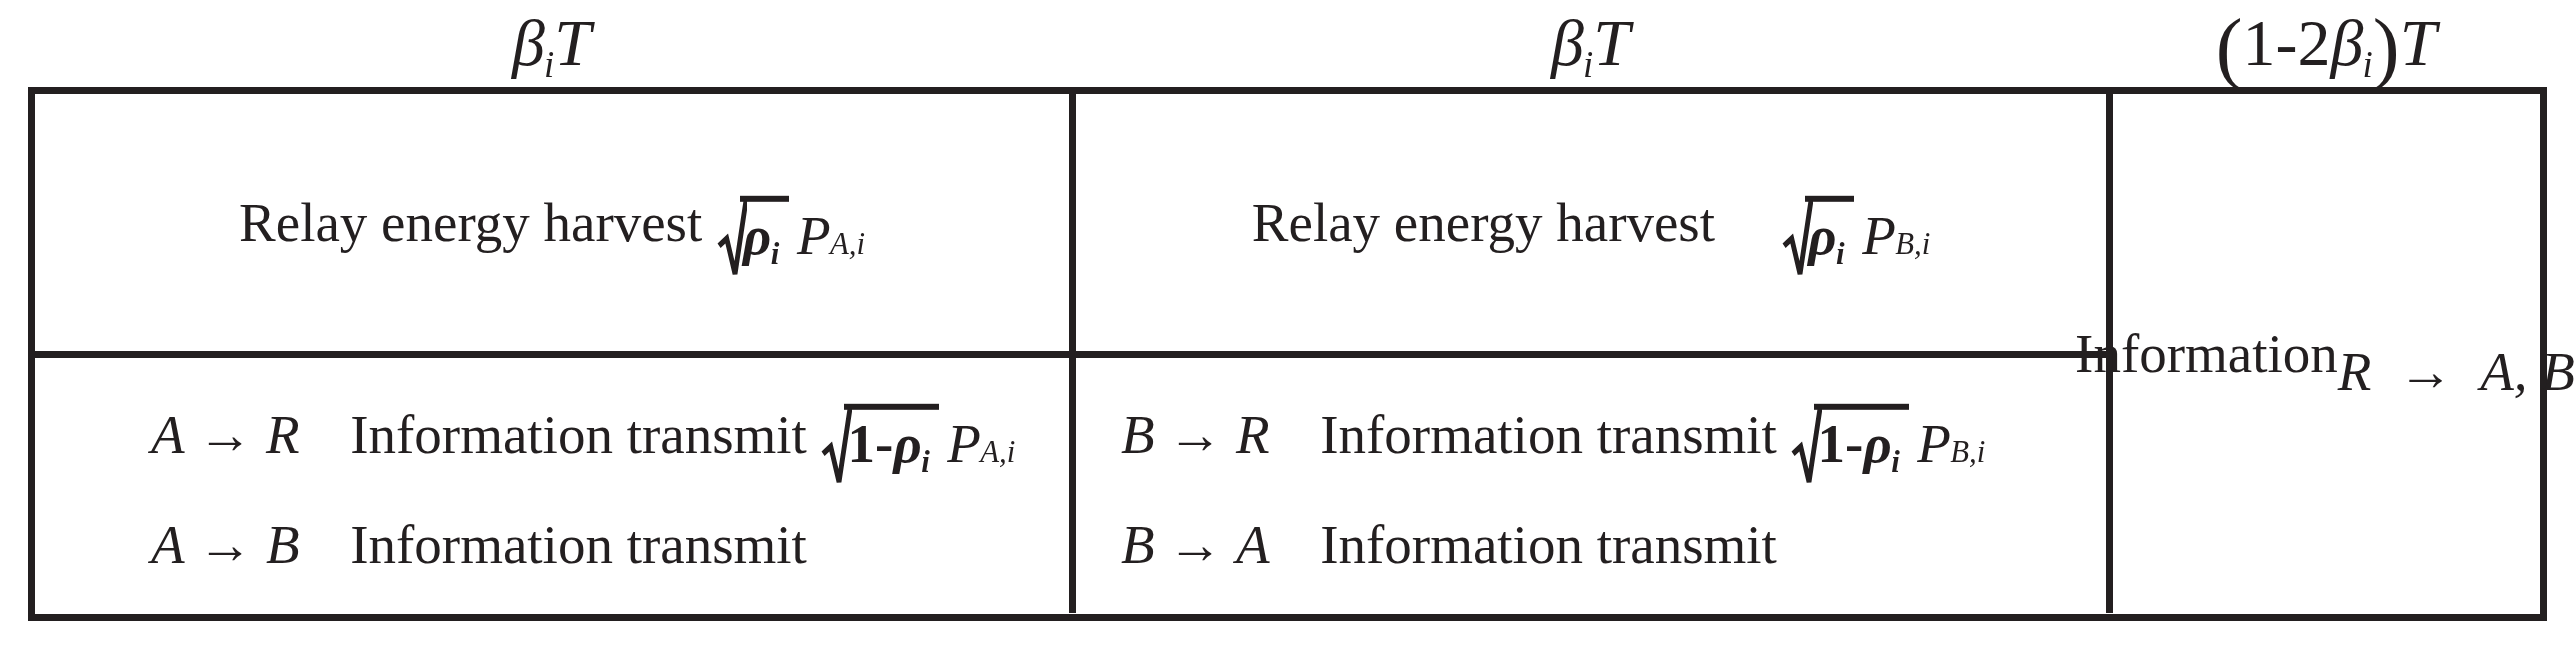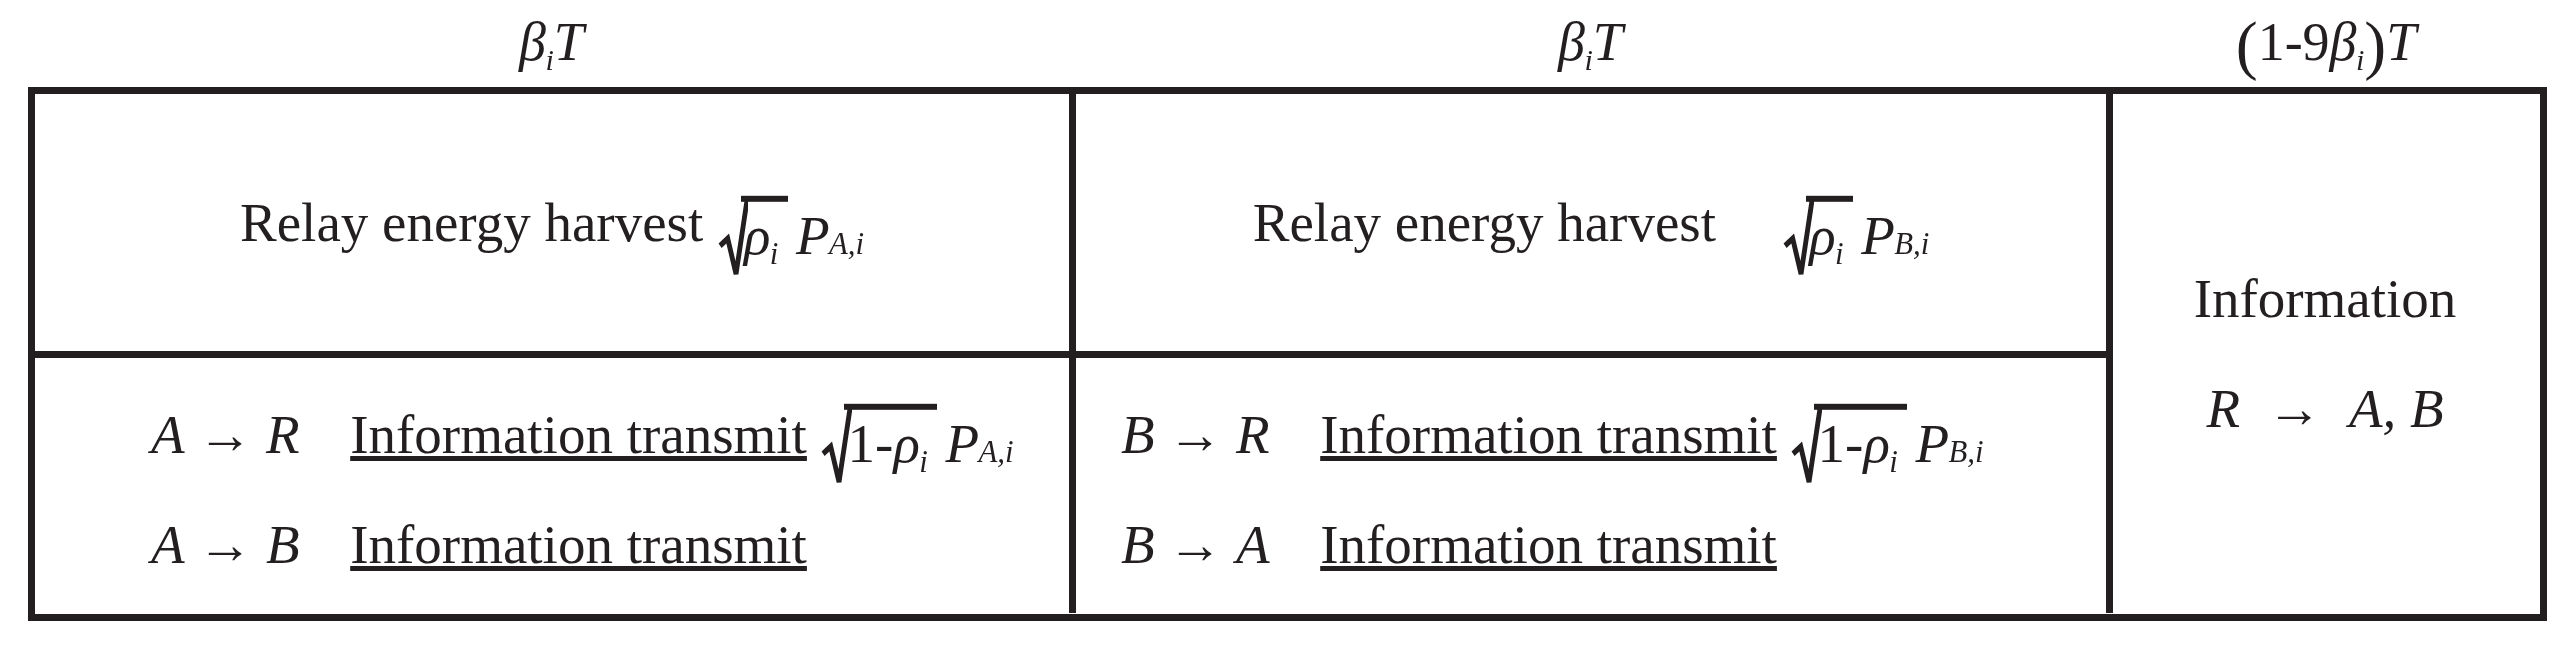--- a/index.html
+++ b/index.html
@@ -23,21 +23,21 @@
     font-style:italic;
     vertical-align:-0.32em;
     line-height:0;
     margin-left:-0.02em;
   }
   
   .hdr{
     position:absolute;top:0;height:85px;
     line-height:85px;
     text-align:center;
-    font-size:54px;
+    font-size:66px;
     white-space:nowrap;
   }
   .hdr1{left:31px;width:1041px;}
   .hdr2{left:1072px;width:1037px;}
   .hdr3{left:2109px;width:434px;}
   .paren{
     font-size:1.22em;
     vertical-align:-0.11em;
     line-height:0;
   }
@@ -63,28 +63,28 @@
         display:flex;align-items:center;justify-content:center;}
   .c1r2{left:0;top:264px;width:1041px;height:255px;
         border-right:7.2px solid var(--ink);
         display:flex;flex-direction:column;justify-content:center;
         gap:47px;padding-left:116px;}
   .c2r2{left:1041px;top:264px;width:1037px;height:255px;
         border-right:7.2px solid var(--ink);
         display:flex;flex-direction:column;justify-content:center;
         gap:47px;padding-left:45px;}
   .c3{left:2077px;top:0;width:426px;height:520px;
-      display:flex;flex-direction:column;align-items:center;justify-content:center;
+      display:flex;flex-direction:row;align-items:center;justify-content:center;
       text-align:center;}
   .c3line{line-height:74px;}
   .c3route{margin-top:36px;line-height:74px;}
   
   .line{display:flex;align-items:baseline;}
   .arrow{margin:0 0.24em;}
-  .lbl{margin-left:0.92em;text-decoration:underline;}
+  .lbl{margin-left:0.92em;}
   
   .formula{
     display:inline-flex;
     align-items:baseline;
     transform:translateY(8.8px);
     margin-left:14.5px;
   }
   .gap-lg{margin-left:67px;}
   .sqrt{
     display:inline-block;
@@ -98,36 +98,37 @@
     height:calc(100% + 13px);
   }
   .rad svg{width:100%;height:100%;display:block;}
   .rad path{stroke:var(--ink);stroke-width:7;fill:none;}
   .vinc{
     display:inline-block;
     border-top:6.4px solid var(--ink);
     padding:4.8px 9.6px 0 3.2px;
     margin-left:-4px;
     line-height:1.05;
+    font-weight:bold;
   }
   .pvar{margin-left:8px;}
 </style>
 </head>
 <body>
 
 <div>
 
   <div class="hdr hdr1">
     <span class="it">β</span><sub class="sub">i</sub><span class="it">T</span>
   </div>
   <div class="hdr hdr2">
     <span class="it">β</span><sub class="sub">i</sub><span class="it">T</span>
   </div>
   <div class="hdr hdr3">
-    <span class="paren">(</span><span class="up">1-9</span><span class="it">β</span><sub class="sub">i</sub><span class="paren">)</span><span class="it">T</span>
+    <span class="paren">(</span><span class="up">1-2</span><span class="it">β</span><sub class="sub">i</sub><span class="paren">)</span><span class="it">T</span>
   </div>
 
   <div class="tbl">
 
     <div class="cell c1r1">
       <span>Relay energy harvest</span>
       <span class="formula">
         <span class="sqrt">
           <span class="rad">
               <svg viewBox="0 0 44 104" preserveAspectRatio="none">

